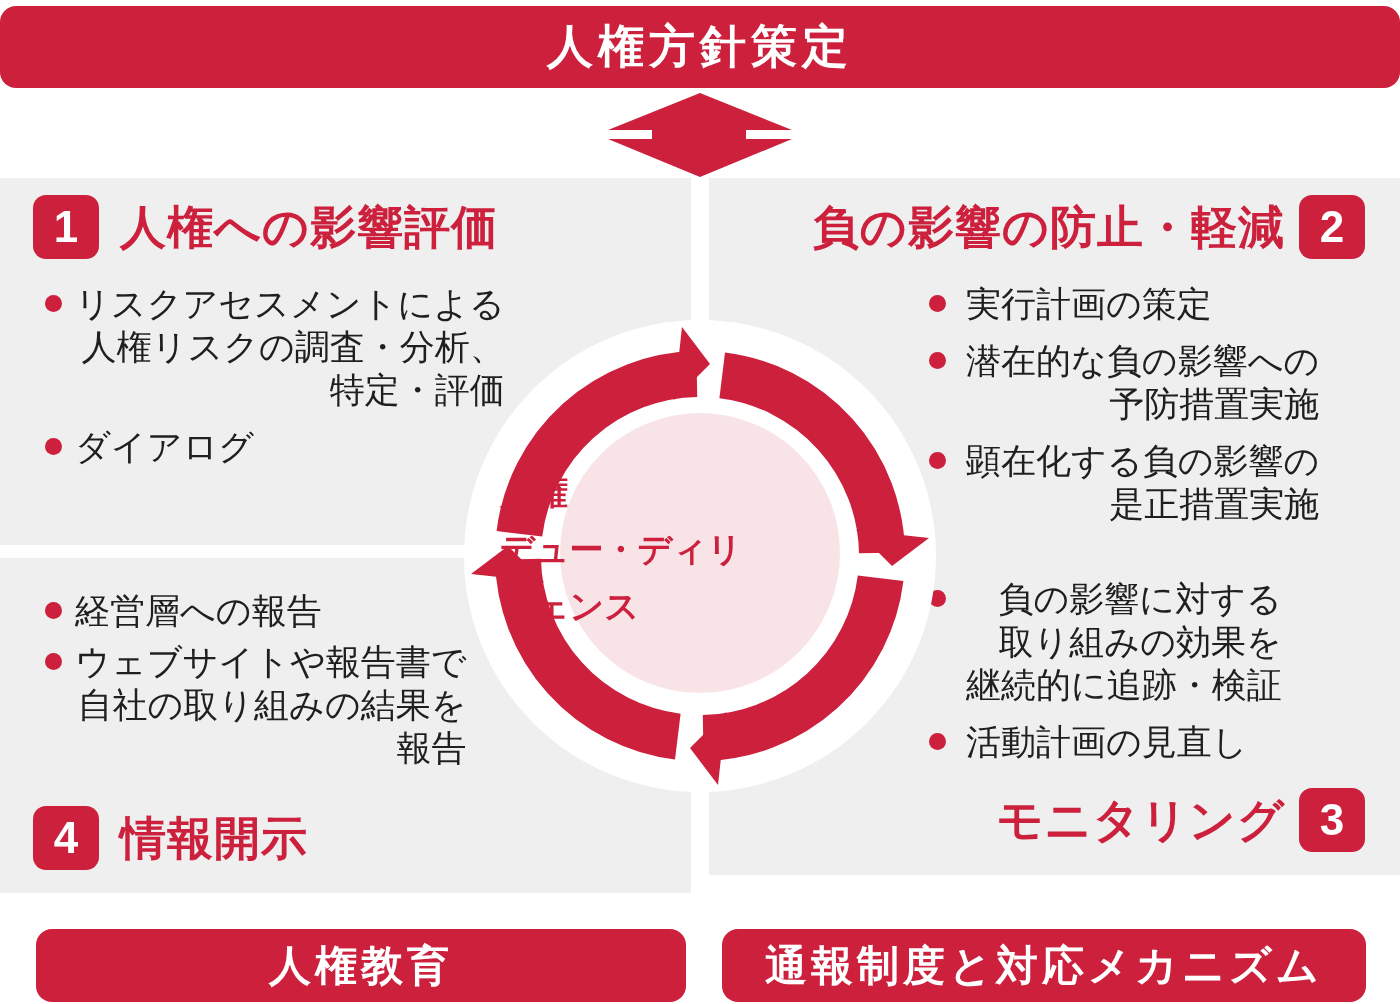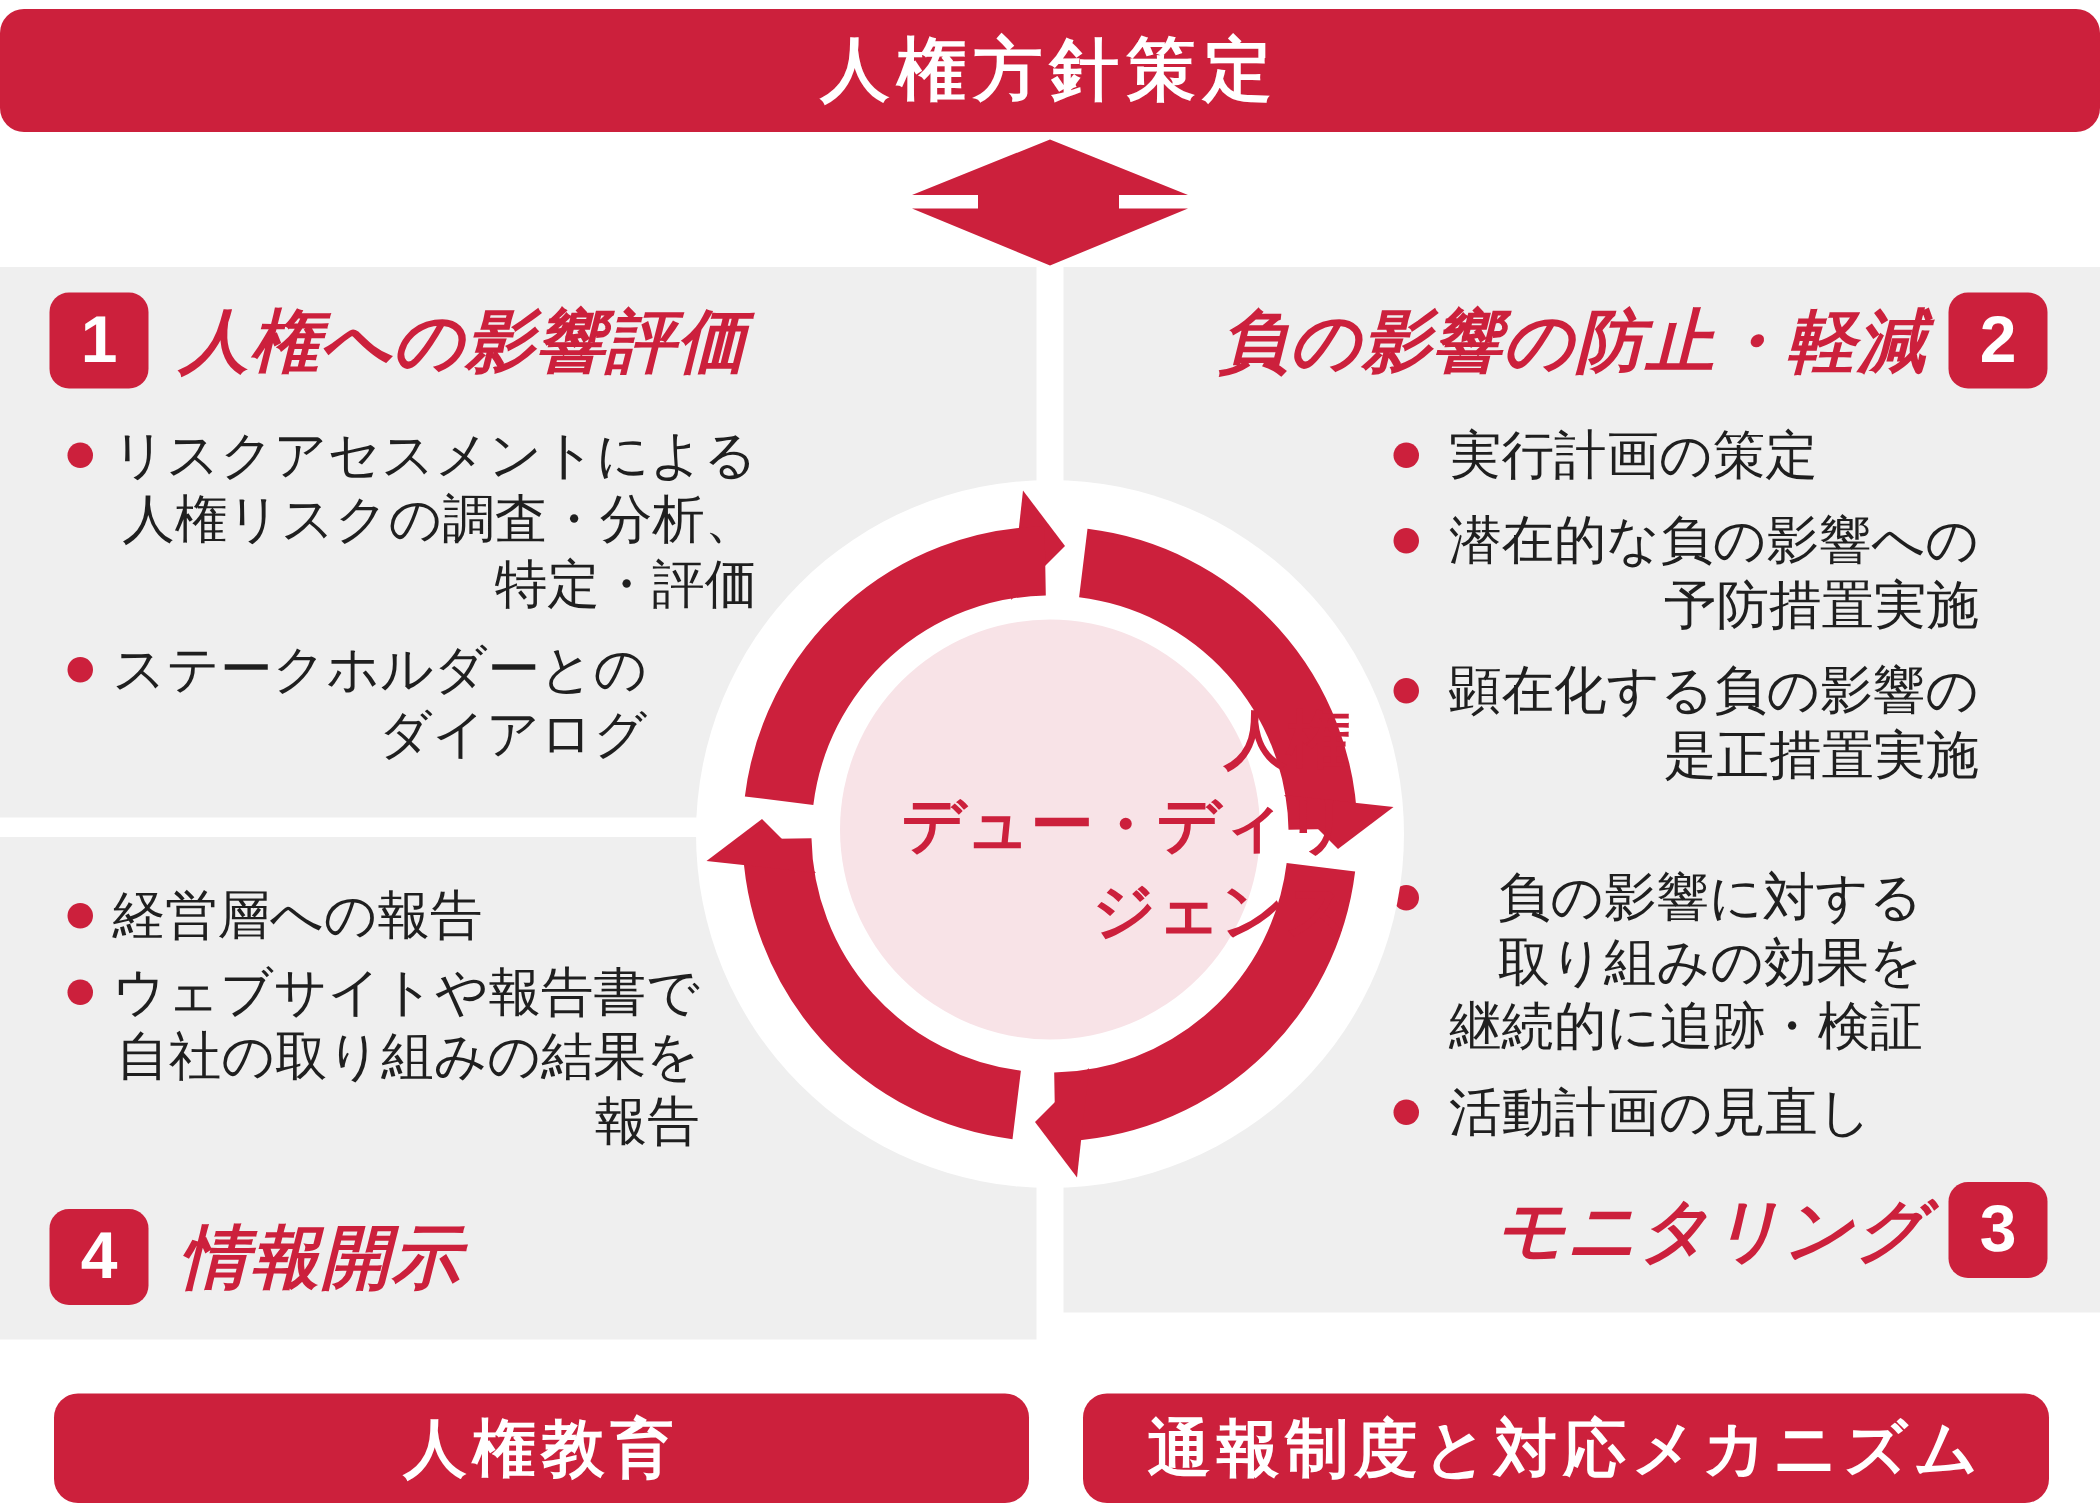--- a/index.html
+++ b/index.html
@@ -22,41 +22,41 @@
   .q-br{left:709px;top:540px;width:691px;height:335px;}
   
   .trow{position:absolute;display:flex;align-items:center;}
   .trow.leftside{left:33px;gap:21px;}
   .trow.rightside{right:35px;gap:14px;}
   .badge{
     flex:0 0 auto;width:66px;height:64px;border-radius:13px;background:var(--red);
     color:#fff;font-size:44px;font-weight:bold;
     display:flex;align-items:center;justify-content:center;
   }
-  .qtitle{font-size:46px;font-weight:bold;color:var(--red);line-height:64px;white-space:nowrap;letter-spacing:1px;font-style:italic;}
+  .qtitle{font-size:46px;font-weight:bold;color:var(--red);line-height:64px;white-space:nowrap;letter-spacing:1px;}
   
   .blist{position:absolute;text-align:right;}
   .bullet{display:flex;align-items:flex-start;}
   .bullet + .bullet{margin-top:14px;}
   .q-bl .bullet + .bullet{margin-top:8px;}
   .dot{flex:0 0 auto;width:17px;height:17px;border-radius:50%;background:var(--red);margin-top:13px;}
   .leftlist .dot{margin-right:13px;}
   .rightlist .dot{margin-right:20px;}
   .btext{font-size:35px;line-height:43px;color:var(--ink);white-space:nowrap;}
   .q-tl .blist{left:45px;top:104px;}
   .q-tr .blist{left:220px;top:104px;}
   .q-bl .blist{left:45px;top:31px;}
   .q-br .blist{left:220px;top:37px;}
   .q-tl .trow,.q-tr .trow{top:17px;}
   .q-bl .trow,.q-br .trow{top:248px;}
   
   .overlay{position:absolute;left:0;top:0;pointer-events:none;}
   .ctext{
-    position:absolute;left:500px;top:464px;width:400px;text-align:right;
-    color:var(--red);font-size:42px;font-weight:bold;line-height:57px;pointer-events:none;
+    position:absolute;left:500px;top:464px;width:400px;text-align:left;
+    color:var(--red);font-size:34px;font-weight:bold;line-height:57px;pointer-events:none;
   }
   
   .fbar{
     position:absolute;top:929px;height:73px;background:var(--red);border-radius:16px;
     display:flex;align-items:center;justify-content:center;
     color:#fff;font-size:42px;font-weight:bold;letter-spacing:4px;white-space:nowrap;
   }
   .fbar.left{left:36px;width:650px;}
   .fbar.right{left:722px;width:644px;}
 </style>
@@ -79,21 +79,20 @@
         <span class="dot"></span>
         <div class="btext">
           <div>リスクアセスメントによる</div>
           <div>人権リスクの調査・分析、</div>
           <div>特定・評価</div>
         </div>
       </div>
       <div class="bullet">
         <span class="dot"></span>
         <div class="btext">
-          <div>ステークホルダーとの</div>
           <div>ダイアログ</div>
         </div>
       </div>
     </div>
   </div>
 
   <div class="quad q-tr">
     <div class="trow rightside">
       <div class="qtitle">負の影響の防止・軽減</div>
       <div class="badge">2</div>

